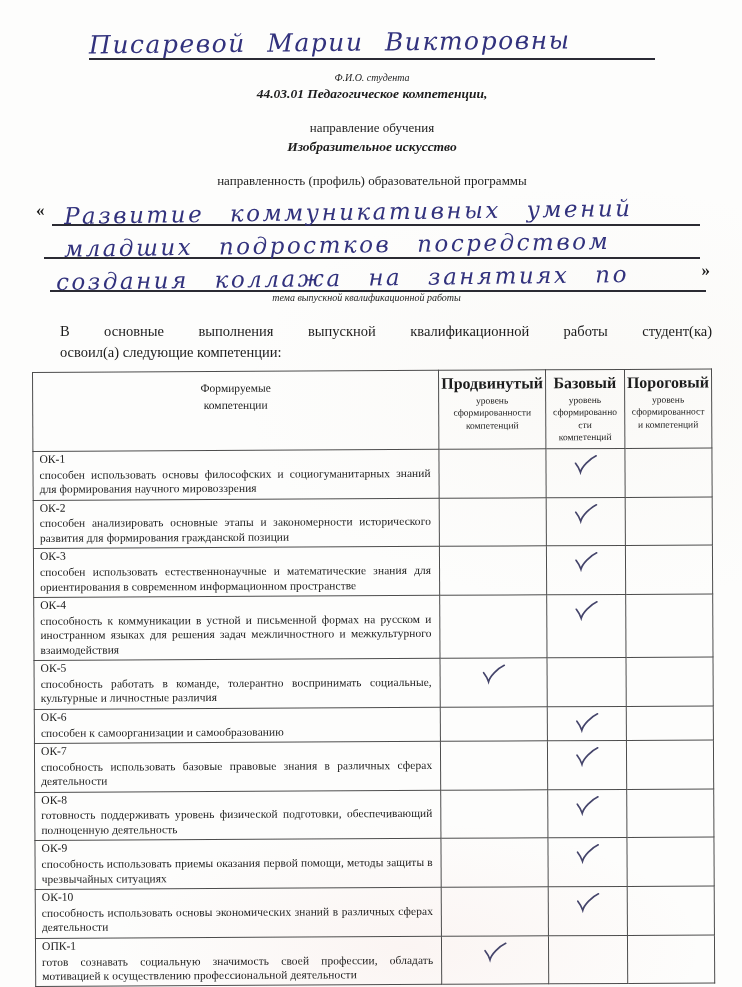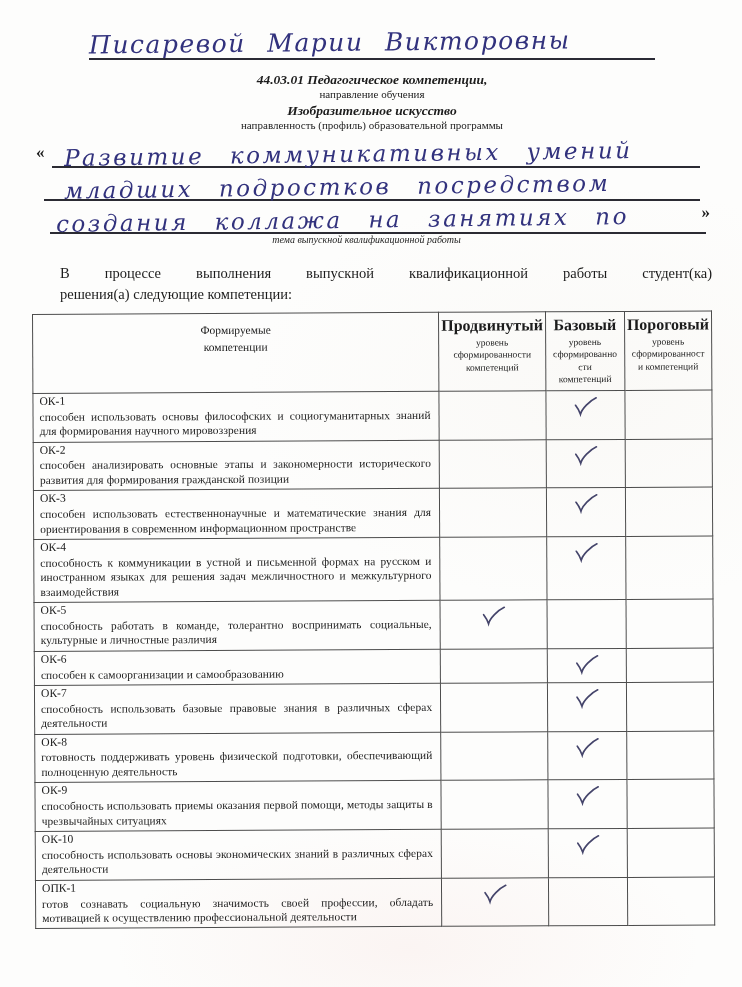--- a/index.html
+++ b/index.html
@@ -19,21 +19,21 @@
   }
   .content{padding:24px 30px 0 32px;}
 
   
   .hdr{ text-align:center; }
   .t1{font-size:16px;font-weight:bold;letter-spacing:.4px;margin-top:4px;}
   .t2{font-size:15px;font-weight:bold;letter-spacing:.3px;margin-top:13px;}
   .t3{font-size:16px;font-weight:bold;letter-spacing:.3px;margin-top:9px;}
 
   .caption{font-size:10px;font-style:italic;text-align:center;color:#232323;}
-  .caption-roman{font-size:11px;font-style:normal;text-align:center;color:#232323;}
+  .caption-roman{font-size:13px;font-style:normal;text-align:center;color:#232323;margin-top:18px;}
   .prog-line{font-size:13.5px;font-weight:bold;font-style:italic;text-align:center;margin-top:3px;}
 
   
   .ink{
     font-family:"DejaVu Serif", serif;
     font-style:italic;
     color:#32327d;
   }
   .name-block{
     width:566px;margin:2px auto 12px auto;position:relative;
@@ -93,20 +93,21 @@
 </head>
 <body>
 
 <div class="sheet">
   <div class="content">
 
 
     <div class="name-block">
       <span class="ink">Писаревой Марии Викторовны</span>
     </div>
+    <div class="caption">Ф.И.О. студента</div>
 
     <div class="prog-line">44.03.01 Педагогическое компетенции,</div>
     <div class="caption-roman">направление обучения</div>
     <div class="prog-line">Изобразительное искусство</div>
     <div class="caption-roman">направленность (профиль) образовательной программы</div>
 
     <div class="theme">
       <span class="q q-open">«</span>
       <div class="theme-row r1">
         <span class="ink">Развитие коммуникативных умений</span>
@@ -115,22 +116,22 @@
         <span class="ink">младших подростков посредством</span>
       </div>
       <div class="theme-row r3">
         <span class="ink">создания коллажа на занятиях по</span>
       </div>
       <span class="q q-close">»</span>
       <div class="caption theme-caption">тема выпускной квалификационной работы</div>
     </div>
 
     <div class="intro">
-      <div class="l1">В процессе выполнения выпускной квалификационной работы студент(ка)</div>
-      <div class="l2">решения(а) следующие компетенции:</div>
+      <div class="l1">В основные выполнения выпускной квалификационной работы студент(ка)</div>
+      <div class="l2">освоил(а) следующие компетенции:</div>
     </div>
 
     <table class="doc-table">
       <thead>
         <tr>
           <th class="comp-head">
             <span>Формируемые компетенции</span>
           </th>
           <th class="level-head">
             <div class="level-name">Продвинутый</div>

